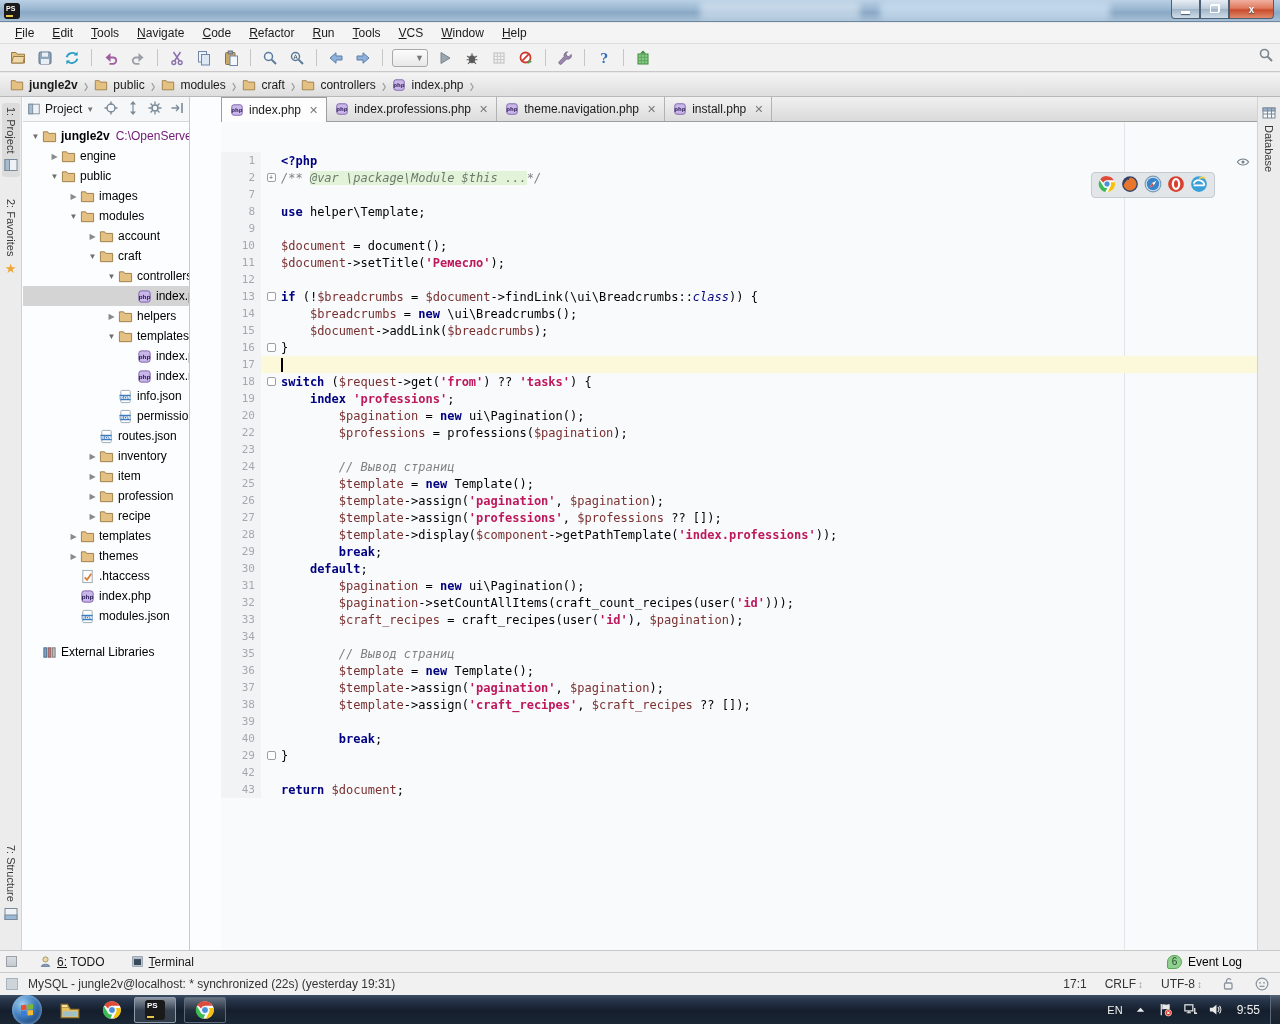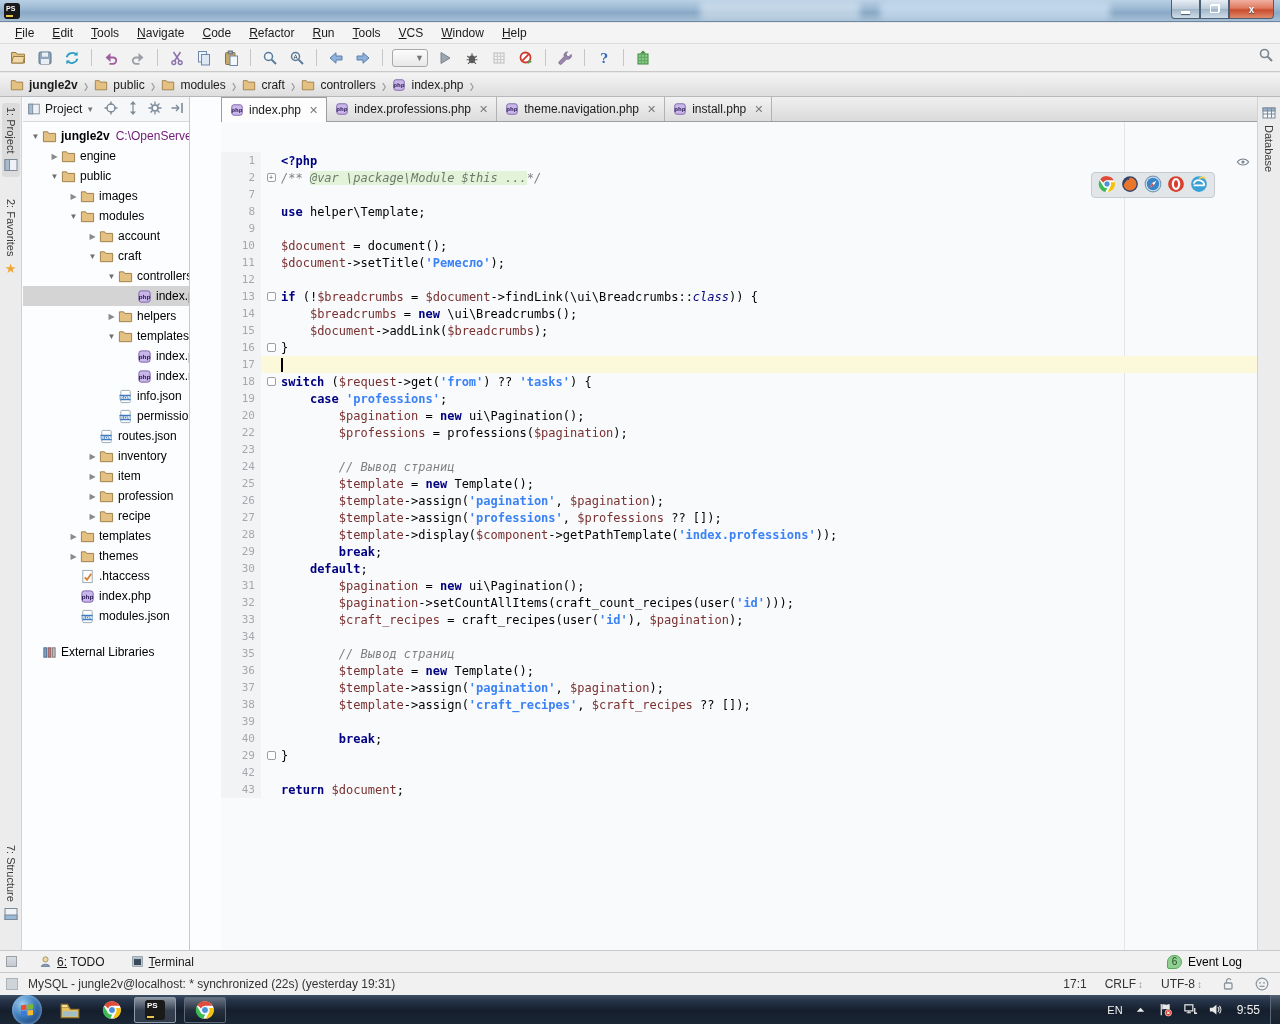--- a/index.html
+++ b/index.html
@@ -93,21 +93,21 @@
   .cl.cur { background:#fcf8da; }
   .gut { width:40px; flex:0 0 40px; text-align:right; padding-right:6px; color:#a6a9ac; font-family:"DejaVu Sans Mono", monospace; font-size:11px;
     background:#f2f3f5; align-self:stretch; display:flex; align-items:center; justify-content:flex-end; }
   .cl.cur .gut { background:#f2f3f5; }
   .fold { width:20px; flex:0 0 20px; display:flex; align-items:center; justify-content:center; align-self:stretch; }
   .fbox { width:9px; height:9px; border:1px solid #9aa0a6; background:#fff; font-size:7px; line-height:7px; text-align:center; color:#555; border-radius:2px; }
   .codetext { font-family:"DejaVu Sans Mono", monospace; font-size:12px; white-space:pre; color:#000; }
   .tk-k { color:#000080; font-weight:bold; }
   .tk-ki { color:#000080; font-style:italic; }
   .tk-v { color:#7a3030; }
-  .tk-s { color:#3b82f6; font-weight:bold; }
+  .tk-s { color:#be185d; font-weight:bold; }
   .tk-c { color:#808080; font-style:italic; }
   .tk-d { color:#808080; font-style:italic; }
   .tk-df { color:#6b7a6b; font-style:italic; background:#e3f3da; }
   .caret { display:inline-block; width:1.5px; height:14px; background:#000; vertical-align:middle; }
   #browser-panel { position:absolute; right:42px; top:50px; height:26px; background:#e2e6e9; border:1px solid #c5cbd0; border-radius:4px;
     display:flex; align-items:center; gap:5px; padding:0 6px; }
   #browser-panel .ic { width:18px; height:18px; }
   #eye { position:absolute; right:7px; top:33px; width:14px; height:14px; }
 
   
@@ -853,21 +853,21 @@
           <div class="cl">
             <span class="gut">18</span>
             <span class="fold">
               <span class="fbox"></span>
             </span>
             <span class="codetext"><span class="tk-k">switch</span><span class="tk-t"> (</span><span class="tk-v">$request</span><span class="tk-t">-&gt;get(</span><span class="tk-s">'from'</span><span class="tk-t">) ?? </span><span class="tk-s">'tasks'</span><span class="tk-t">) {</span></span>
           </div>
           <div class="cl">
             <span class="gut">19</span>
             <span class="fold"></span>
-            <span class="codetext"><span class="tk-t">    </span><span class="tk-k">case</span><span class="tk-t"> </span><span class="tk-s">'professions'</span><span class="tk-t">;</span></span>
+            <span class="codetext"><span class="tk-t">    </span><span class="tk-k">index</span><span class="tk-t"> </span><span class="tk-s">'professions'</span><span class="tk-t">;</span></span>
           </div>
           <div class="cl">
             <span class="gut">20</span>
             <span class="fold"></span>
             <span class="codetext"><span class="tk-t">        </span><span class="tk-v">$pagination</span><span class="tk-t"> = </span><span class="tk-k">new</span><span class="tk-t"> ui\Pagination();</span></span>
           </div>
           <div class="cl">
             <span class="gut">22</span>
             <span class="fold"></span>
             <span class="codetext"><span class="tk-t">        </span><span class="tk-v">$professions</span><span class="tk-t"> = professions(</span><span class="tk-v">$pagination</span><span class="tk-t">);</span></span>

